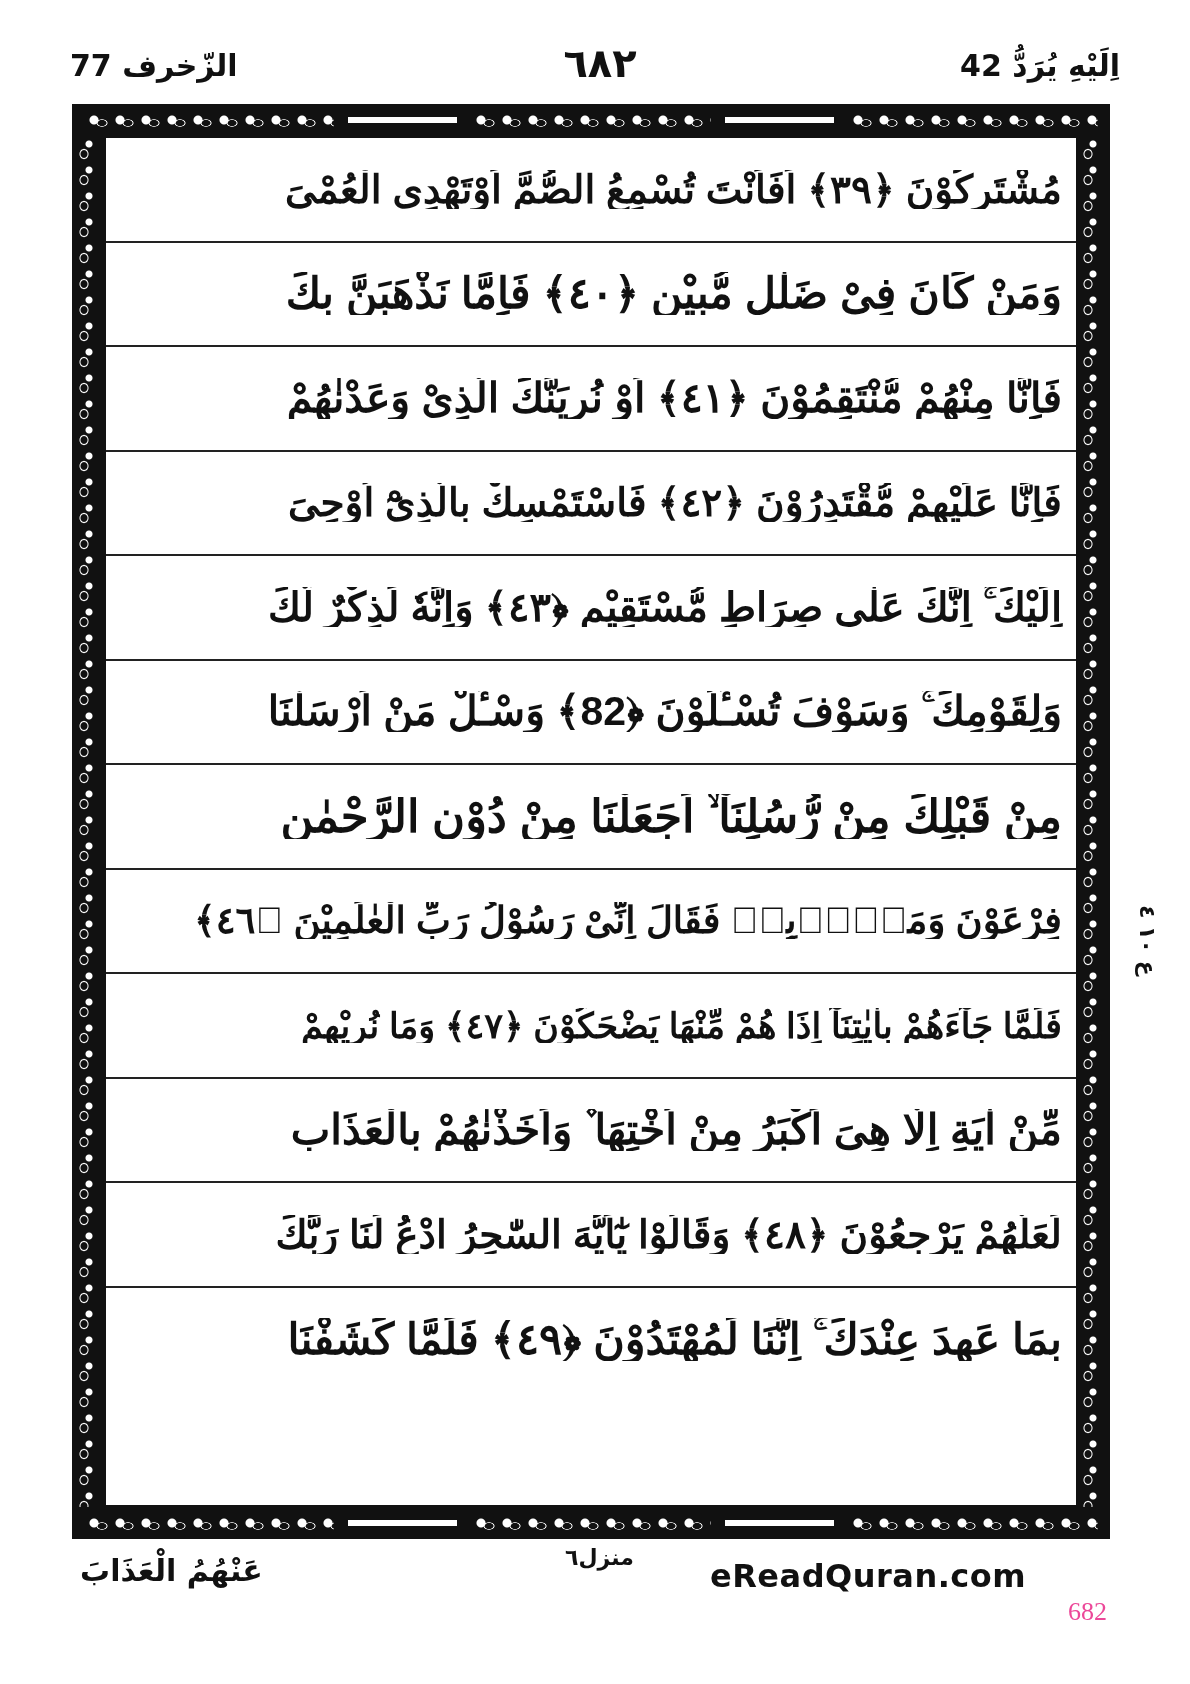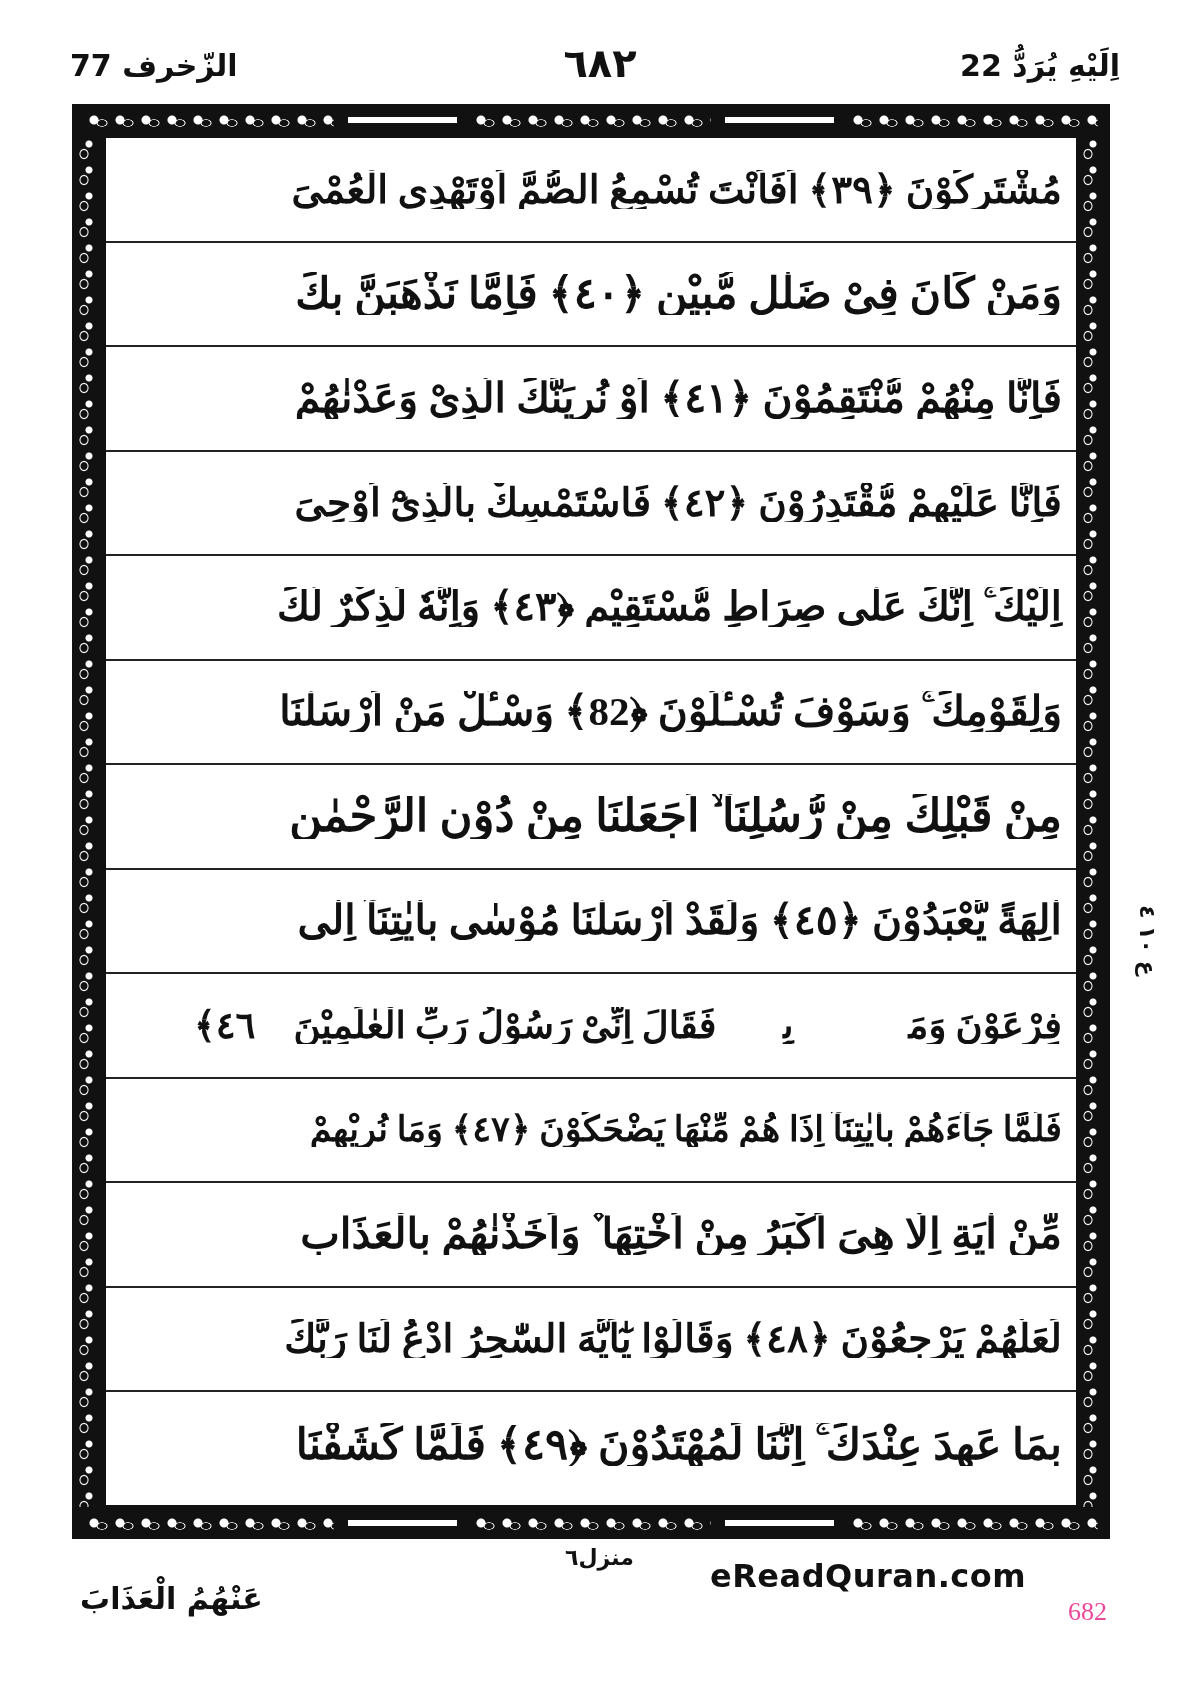--- a/index.html
+++ b/index.html
@@ -20,37 +20,37 @@
   .bar{flex:1;height:6px;background:#fff;margin:0 14px;}
   .side-orn{position:absolute;top:32px;bottom:32px;width:22px;background:
        radial-gradient(circle at 11px 8px,#fff 3px,transparent 4px) 0 0/22px 26px repeat-y,
        radial-gradient(ellipse at 6px 18px,transparent 3px,#fff 4px,transparent 5px) 0 0/22px 26px repeat-y;}
   .side-orn.left{left:6px;}
   .side-orn.right{right:6px;}
 
   .text-panel{position:absolute;left:32px;top:32px;right:32px;bottom:32px;background:#fff;border:2px solid #111;box-sizing:border-box;}
   .line{height:104.5px;border-bottom:2px solid #222;box-sizing:border-box;display:flex;align-items:center;justify-content:center;direction:rtl;}
   .line:last-child{border-bottom:none;}
-  .line-text{font-family:Liberation Serif, serif;font-weight:bold;font-size:50px;white-space:nowrap;direction:rtl;text-align:justify;width:100%;padding:0 14px;box-sizing:border-box;letter-spacing:1px;line-height:1;overflow:hidden;}
+  .line-text{font-family:Liberation Sans, sans-serif;font-weight:bold;font-size:50px;white-space:nowrap;direction:rtl;text-align:justify;width:100%;padding:0 14px;box-sizing:border-box;letter-spacing:1px;line-height:1;overflow:hidden;}
 
   .margin-note{position:absolute;left:1120px;top:905px;width:40px;font-size:22px;font-weight:bold;writing-mode:vertical-rl;direction:rtl;text-align:center;}
 
   .footer{position:absolute;top:1545px;left:0;width:1190px;height:60px;}
-  .catchword{position:absolute;left:80px;top:8px;font-size:30px;font-weight:bold;direction:rtl;white-space:nowrap;margin-top:28px;}
+  .catchword{position:absolute;left:80px;top:8px;font-size:30px;font-weight:bold;direction:rtl;white-space:nowrap;}
   .manzil{position:absolute;left:565px;top:0px;font-size:22px;font-weight:bold;direction:rtl;white-space:nowrap;}
   .site{position:absolute;left:710px;top:12px;font-family:"DejaVu Sans",sans-serif;font-weight:bold;font-size:32px;color:#111;letter-spacing:0.5px;}
   .page-num-latin{position:absolute;left:1068px;top:16px;font-family:"Liberation Serif",serif;font-size:26px;color:#ec4899;margin-top:36px;}
 </style>
 </head>
 <body>
 
 <div class="header">
   <div class="hdr-left">الزّخرف 77</div>
   <div class="hdr-center">٦٨٢</div>
-  <div class="hdr-right">اِلَيْهِ يُرَدُّ 22</div>
+  <div class="hdr-right">اِلَيْهِ يُرَدُّ 42</div>
 </div>
 
 <div class="frame">
   <div class="frame-orn top">
     <div class="orn"></div>
     <div class="bar"></div>
     <div class="orn mid"></div>
     <div class="bar"></div>
     <div class="orn"></div>
   </div>
@@ -71,23 +71,20 @@
         <div class="line-text" style="font-size: 39px;"><span>فَاِنَّا عَلَيْهِمْ مُّقْتَدِرُوْنَ ﴿٤٢﴾ فَاسْتَمْسِكْ بِالَّذِىْٓ اُوْحِىَ</span></div>
       </div>
     <div class="line">
         <div class="line-text" style="font-size: 40px;"><span>اِلَيْكَ ۚ اِنَّكَ عَلٰى صِرَاطٍ مُّسْتَقِيْمٍ ﴿٤٣﴾ وَاِنَّهٗ لَذِكْرٌ لَّكَ</span></div>
       </div>
     <div class="line">
         <div class="line-text" style="font-size: 41px;"><span>وَلِقَوْمِكَ ۚ وَسَوْفَ تُسْـَٔلُوْنَ ﴿82﴾ وَسْـَٔلْ مَنْ اَرْسَلْنَا</span></div>
       </div>
     <div class="line">
         <div class="line-text" style="font-size: 45px;"><span>مِنْ قَبْلِكَ مِنْ رُّسُلِنَآ ۙ اَجَعَلْنَا مِنْ دُوْنِ الرَّحْمٰنِ</span></div>
-      </div>
-    <div class="line">
-        <div class="line-text" style="font-size: 41px;"><span>اٰلِهَةً يُّعْبَدُوْنَ ﴿٤٥﴾ وَلَقَدْ اَرْسَلْنَا مُوْسٰى بِاٰيٰتِنَآ اِلٰى</span></div>
       </div>
     <div class="line">
         <div class="line-text" style="font-size: 37px;"><span>فِرْعَوْنَ وَمَلَا۟ىِٕهٖ فَقَالَ اِنِّىْ رَسُوْلُ رَبِّ الْعٰلَمِيْنَ ﴿٤٦﴾</span></div>
       </div>
     <div class="line">
         <div class="line-text" style="font-size: 35px;"><span>فَلَمَّا جَآءَهُمْ بِاٰيٰتِنَآ اِذَا هُمْ مِّنْهَا يَضْحَكُوْنَ ﴿٤٧﴾ وَمَا نُرِيْهِمْ</span></div>
       </div>
     <div class="line">
         <div class="line-text" style="font-size: 42px;"><span>مِّنْ اٰيَةٍ اِلَّا هِىَ اَكْبَرُ مِنْ اُخْتِهَا ۫ وَاَخَذْنٰهُمْ بِالْعَذَابِ</span></div>
       </div>

